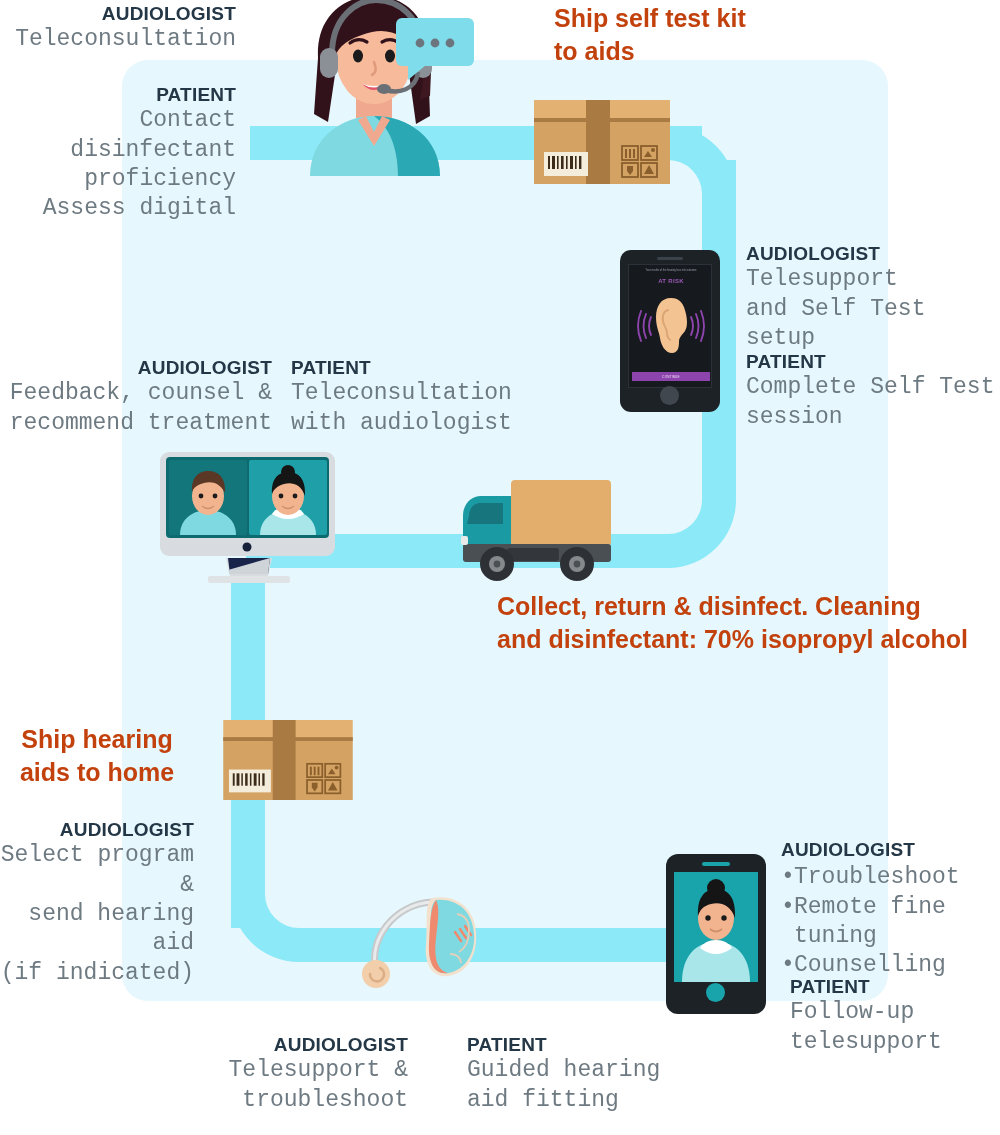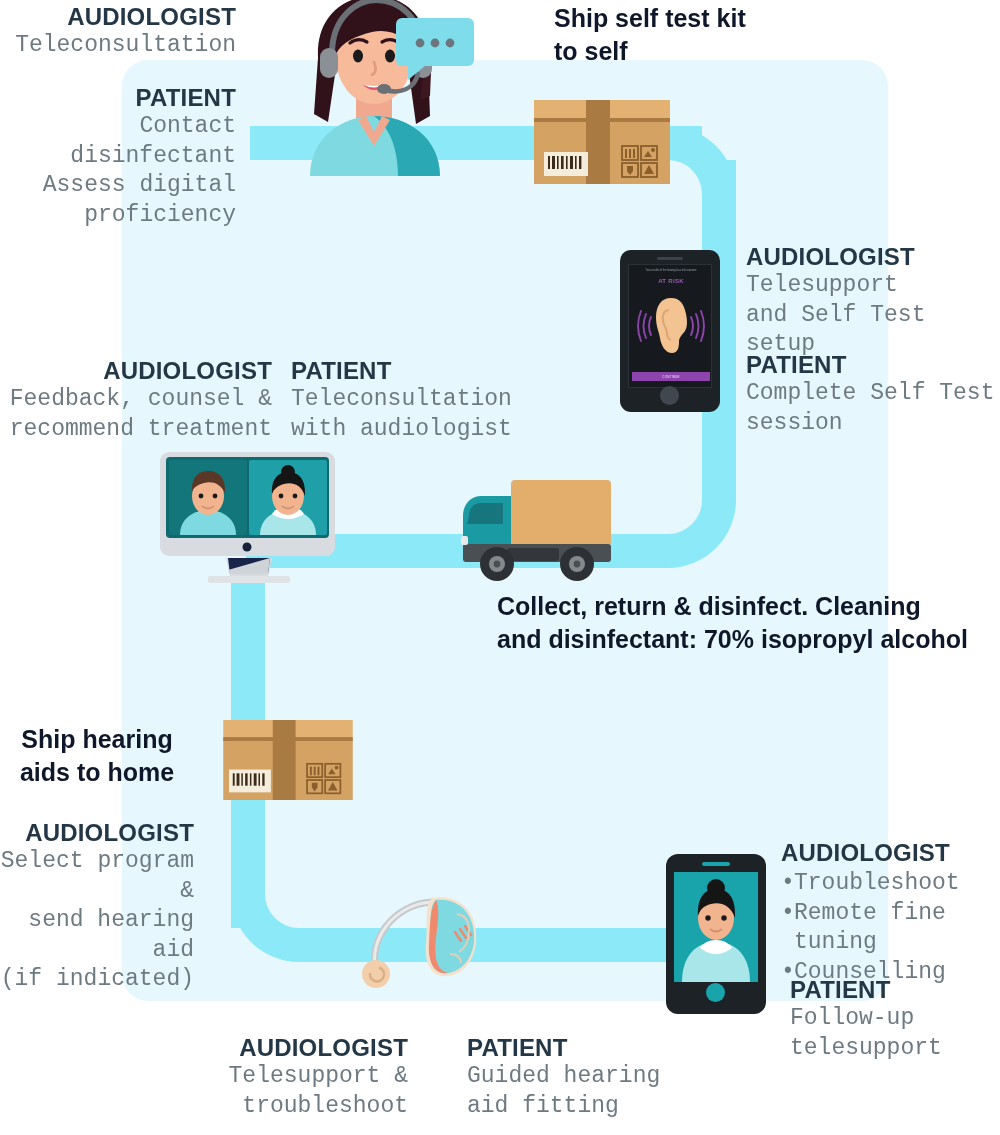--- a/index.html
+++ b/index.html
@@ -22,33 +22,33 @@
 
   
   .rib { position: absolute; background: #8ce9f8; }
   .ribc { position: absolute; border-style: solid; border-color: #8ce9f8; }
 
   
   .tb { position: absolute; }
   .role {
     font-weight: bold;
     color: #243746;
-    font-size: 24px;
+    font-size: 19px;
     letter-spacing: 0.2px;
     line-height: 1.22;
   }
   .body {
     color: #6e7a82;
     font-size: 23px;
     line-height: 1.28;
     font-weight: 400;
     font-family: Liberation Mono, monospace;
   }
   .dark {
-    color: #0f172a;
+    color: #c2410c;
     font-size: 25px;
     font-weight: bold;
     line-height: 1.3;
   }
   .r  { text-align: right; }
   .l  { text-align: left; }
   .bullets { list-style: none; }
   .bullets li { position: relative; padding-left: 13px; }
   .bullets li::before {
     content: "\2022";
@@ -327,27 +327,27 @@
   </div>
 
   <div class="tb r" style="left:0px; top:2px; width:236px;">
     <div class="role">AUDIOLOGIST</div>
     <div class="body">Teleconsultation</div>
   </div>
 
   <div class="tb r" style="left:0px; top:83px; width:236px;">
     <div class="role">PATIENT</div>
     <div class="body">Contact disinfectant</div>
+    <div class="body">proficiency</div>
     <div class="body">Assess digital</div>
-    <div class="body">proficiency</div>
   </div>
 
   <div class="tb l" style="left:554px; top:2px; width:330px;">
     <div class="dark">Ship self test kit</div>
-    <div class="dark">to self</div>
+    <div class="dark">to aids</div>
   </div>
 
   <div class="tb l" style="left:746px; top:242px; width:254px;">
     <div class="role">AUDIOLOGIST</div>
     <div class="body">Telesupport</div>
     <div class="body">and Self Test setup</div>
   </div>
 
   <div class="tb l" style="left:746px; top:350px; width:254px;">
     <div class="role">PATIENT</div>

